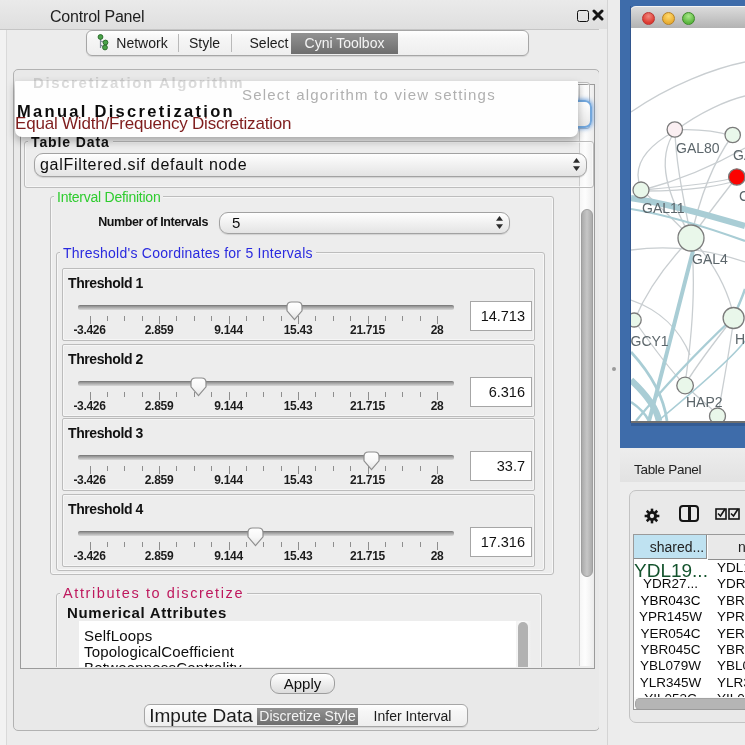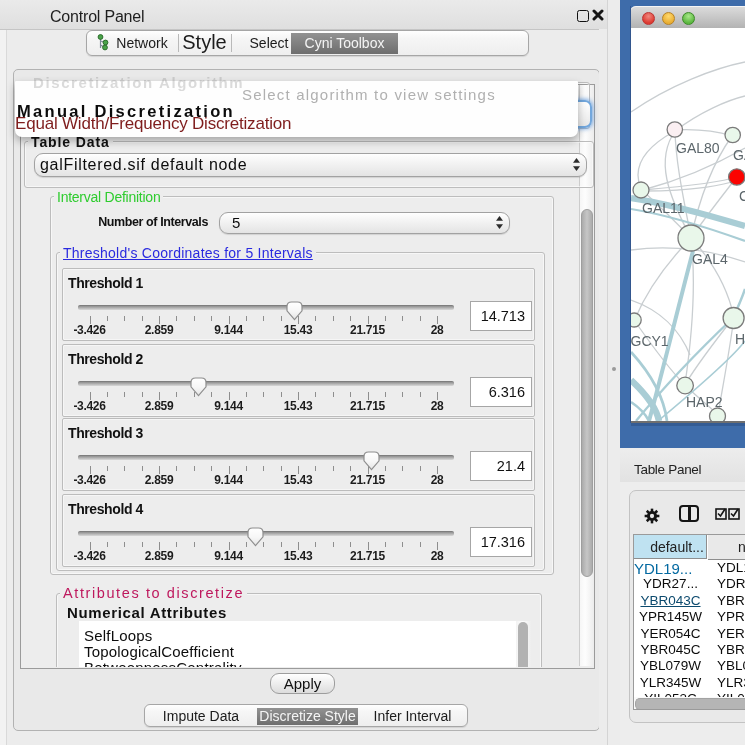--- a/index.html
+++ b/index.html
@@ -31,21 +31,21 @@
     <path d="M2 2 L10 10 M10 2 L2 10" stroke="#151515" stroke-width="3" stroke-linecap="round"></path>
   </svg>
 <div class="ab" style="left:86px;top:29.5px;width:441px;height:24px;background:linear-gradient(#ffffff,#f6f6f6 30%,#eeeeee);border:1px solid #a6a6a6;border-radius:6px;box-shadow:0 1px 1px rgba(0,0,0,0.1);overflow:hidden;">
     <div class="seg" style="left:0px;width:91px;font-size:14px;"><svg width="12" height="17" viewBox="0 0 12 17" style="vertical-align:-3px;margin-right:7px;">
         <path d="M3.5 3 L3.5 14 M3.5 7 L8.5 8.5 M3.5 11 L8 13.5" stroke="#7d8a96" stroke-width="1.2" fill="none"></path>
         <circle cx="3.5" cy="3" r="2.4" fill="#4aa34a" stroke="#2c6e2c"></circle>
         <circle cx="8.5" cy="8.5" r="2.4" fill="#4aa34a" stroke="#2c6e2c"></circle>
         <circle cx="8" cy="13.5" r="2.4" fill="#4aa34a" stroke="#2c6e2c"></circle>
       </svg>Network</div>
     <div class="ab" style="left:91px;top:3px;width:1px;height:18px;background:#b9b9b9;"></div>
-    <div class="seg" style="left:91px;width:53px;font-size:20px;">Style</div>
+    <div class="seg" style="left:91px;width:53px;font-size:14px;">Style</div>
     <div class="ab" style="left:144px;top:3px;width:1px;height:18px;background:#b9b9b9;"></div>
     <div class="seg" style="left:144px;width:76px;font-size:14px;">Select</div>
     <div class="seg" style="left:204px;width:107px;font-size:14px;top:2.5px;bottom:1px;background:linear-gradient(#929292,#6e6e6e);color:#f4f4f4;">Cyni Toolbox</div>
   </div>
 <div class="ab" style="left:13px;top:69px;width:585px;height:660px;background:#e9e9e9;border:1px solid #b2b2b2;border-radius:5px;"></div>
 <div class="ab" style="left:20px;top:84px;width:573px;height:583px;background:#ededed;border:1px solid #9b9b9b;"></div>
 <div class="ab" style="left:579px;top:85px;width:13px;height:581px;background:linear-gradient(90deg,#f6f6f6,#fdfdfd 40%,#eeeeee);border-left:1px solid #cccccc;"></div>
 <div class="ab" style="left:581px;top:209px;width:10px;height:366px;background:linear-gradient(90deg,#ababab,#c6c6c6 50%,#ababab);border:1px solid #9e9e9e;border-radius:6px;"></div>
 <div class="grp" style="left:24px;top:82px;width:564px;height:45px;"></div>
 <div class="ab" style="left:430px;top:100px;width:158px;height:24px;border-radius:7px;background:linear-gradient(#fff,#e8e8e8);border:2px solid #72a7dd;box-shadow:0 0 4px 1px rgba(90,150,220,0.8);"></div>
@@ -65,21 +65,21 @@
 <div class="grp" style="left:50px;top:196px;width:502px;height:377px;"></div>
 <div class="gtitle" style="left:54px;top:189px;font-size:14px;color:#2ecc2e;letter-spacing:-0.25px;">Interval Definition</div>
 <div class="ab" style="left:68px;top:215px;width:140px;text-align:right;font-size:12.5px;font-weight:bold;color:#111;letter-spacing:-0.4px;">Number of Intervals</div>
 <div class="combo" style="left:219px;top:212px;width:289px;height:20px;"></div>
 <div class="ab" style="left:232px;top:214px;font-size:15px;color:#0c0c0c;">5</div>
 <svg class="ab" style="left:495px;top:216px;" width="9" height="13">
     <path d="M4.5 0 L8 4.8 L1 4.8 Z" fill="#2c2c2c"></path>
     <path d="M4.5 13 L8 8.2 L1 8.2 Z" fill="#2c2c2c"></path>
   </svg>
 <div class="grp" style="left:56px;top:252px;width:487px;height:317px;"></div>
-<div class="gtitle" style="left:60px;top:245px;font-size:14px;color:#2a2adf;letter-spacing:0.25px;text-decoration:underline;">Threshold's Coordinates for 5 Intervals</div>
+<div class="gtitle" style="left:60px;top:245px;font-size:14px;color:#2a2adf;letter-spacing:0.25px;">Threshold's Coordinates for 5 Intervals</div>
 <div class="ab" style="left:62px;top:268px;width:471px;height:71px;border:1px solid #bcbcbc;border-radius:2px;box-shadow:inset 0 0 0 1px rgba(255,255,255,0.5);"></div>
 <div class="rowlab" style="top:275px;">Threshold 1</div>
 <div class="ab" style="left:78px;top:305px;width:376px;height:4px;border-radius:2px;background:linear-gradient(#8f8f8f,#d9d9d9);border-top:1px solid #7e7e7e;"></div>
 <div class="tickv" style="left:89.5px;top:315.5px;height:8px;"></div>
 <div class="tickv" style="left:106.9px;top:315.5px;height:5px;"></div>
 <div class="tickv" style="left:124.2px;top:315.5px;height:5px;"></div>
 <div class="tickv" style="left:141.6px;top:315.5px;height:5px;"></div>
 <div class="tickv" style="left:159.0px;top:315.5px;height:8px;"></div>
 <div class="tickv" style="left:176.4px;top:315.5px;height:5px;"></div>
 <div class="tickv" style="left:193.8px;top:315.5px;height:5px;"></div>
@@ -188,21 +188,21 @@
 <svg class="ab" style="left:362.5px;top:450.5px;" width="17" height="20">
     <path d="M1 5.5 Q1 1 5.5 1 L11.5 1 Q16 1 16 5.5 L16 9.8 L8.5 18.6 L1 9.8 Z" fill="url(#thg2)" stroke="#8e8e8e" stroke-width="1.2"></path>
     <defs>
       <linearGradient id="thg2" x1="0" y1="0" x2="0" y2="1">
         <stop offset="0" stop-color="#ffffff"></stop>
         <stop offset="0.55" stop-color="#f6f6f6"></stop>
         <stop offset="1" stop-color="#e3e3e3"></stop>
       </linearGradient>
     </defs>
   </svg>
-<div class="vbox" style="top:451px;">21.4</div>
+<div class="vbox" style="top:451px;">33.7</div>
 <div class="ab" style="left:62px;top:494px;width:471px;height:71px;border:1px solid #bcbcbc;border-radius:2px;box-shadow:inset 0 0 0 1px rgba(255,255,255,0.5);"></div>
 <div class="rowlab" style="top:501px;">Threshold 4</div>
 <div class="ab" style="left:78px;top:531px;width:376px;height:4px;border-radius:2px;background:linear-gradient(#8f8f8f,#d9d9d9);border-top:1px solid #7e7e7e;"></div>
 <div class="tickv" style="left:89.5px;top:541.5px;height:8px;"></div>
 <div class="tickv" style="left:106.9px;top:541.5px;height:5px;"></div>
 <div class="tickv" style="left:124.2px;top:541.5px;height:5px;"></div>
 <div class="tickv" style="left:141.6px;top:541.5px;height:5px;"></div>
 <div class="tickv" style="left:159.0px;top:541.5px;height:8px;"></div>
 <div class="tickv" style="left:176.4px;top:541.5px;height:5px;"></div>
 <div class="tickv" style="left:193.8px;top:541.5px;height:5px;"></div>
@@ -241,21 +241,21 @@
 <div class="grp" style="left:35px;top:13px;width:484px;height:120px;"></div>
 <div class="gtitle" style="left:39px;top:5px;font-size:14.5px;color:#be185d;letter-spacing:1.6px;">Attributes to discretize</div>
 <div class="ab" style="left:46px;top:24px;font-size:15px;font-weight:bold;color:#111;letter-spacing:0.65px;">Numerical Attributes</div>
 <div class="ab" style="left:58px;top:41px;width:437px;height:46px;background:#fff;"></div>
 <div class="ab" style="left:63px;top:48px;font-size:15px;color:#0c0c0c;line-height:16px;letter-spacing:0.2px;">SelfLoops<br>TopologicalCoefficient<br>BetweennessCentrality</div>
 <div class="ab" style="left:495px;top:41px;width:16px;height:46px;background:linear-gradient(90deg,#f3f3f3,#fdfdfd 40%,#ececec);"></div>
 <div class="ab" style="left:497px;top:42px;width:10px;height:46px;background:#b2b2b2;border-radius:5px 5px 0 0;"></div>
 </div>
 <div class="ab" style="left:270px;top:673px;width:63px;height:19px;border:1px solid #9d9d9d;border-radius:9px;background:linear-gradient(#ffffff,#eeeeee 50%,#dcdcdc);display:flex;align-items:center;justify-content:center;font-size:15px;color:#111;">Apply</div>
 <div class="ab" style="left:144px;top:704px;width:322px;height:21px;background:linear-gradient(#ffffff,#f6f6f6 30%,#eeeeee);border:1px solid #a6a6a6;border-radius:6px;box-shadow:0 1px 1px rgba(0,0,0,0.1);overflow:hidden;">
-    <div class="seg" style="left:0px;width:112px;font-size:14px;">Impute Data</div>
+    <div class="seg" style="left:0px;width:112px;font-size:19px;">Impute Data</div>
     <div class="seg" style="left:112px;width:101px;font-size:14px;top:2.5px;bottom:1px;background:linear-gradient(#929292,#6e6e6e);color:#f4f4f4;">Discretize Style</div>
     <div class="seg" style="left:213px;width:109px;font-size:14px;">Infer Interval</div>
   </div>
 <div class="ab" style="left:599px;top:29px;width:21px;height:716px;background:#ececec;"></div>
 <div class="ab" style="left:607px;top:0;width:1px;height:745px;background:#d4d4d4;"></div>
 <div class="ab" style="left:611.5px;top:366.5px;width:4.5px;height:4.5px;border-radius:50%;background:#9a9a9a;"></div>
 <div class="ab" style="left:620px;top:0;width:125px;height:455px;background:#3e6caa;"></div>
 <div class="ab" style="left:630px;top:6px;width:115px;height:22px;border-radius:6px 0 0 0;background:linear-gradient(#dddddd,#b3b3b3);border-bottom:1px solid #8a8a8a;box-shadow:inset 0 1px 0 rgba(255,255,255,0.7);"></div>
 <div class="ab" style="left:641.5px;top:11.5px;width:11px;height:11px;border-radius:50%;background:radial-gradient(circle at 50% 30%,#f08880,#dd3a30 70%);border:0.5px solid #b33;"></div>
 <div class="ab" style="left:661.5px;top:11.5px;width:11px;height:11px;border-radius:50%;background:radial-gradient(circle at 50% 30%,#ffd96e,#e9ae33 70%);border:0.5px solid #b88324;"></div>
@@ -337,27 +337,27 @@
 <div class="ab" style="left:688px;top:506px;width:2.5px;height:16px;background:#151515;"></div>
 <svg class="ab" style="left:715px;top:507px;" width="13" height="13" viewBox="0 0 13 13">
     <rect x="1" y="2" width="10" height="10" fill="none" stroke="#151515" stroke-width="1.6"></rect>
     <path d="M3 6.5 L5.5 9 L10 2" fill="none" stroke="#151515" stroke-width="1.6"></path>
   </svg>
 <svg class="ab" style="left:728px;top:507px;" width="13" height="13" viewBox="0 0 13 13">
     <rect x="1" y="2" width="10" height="10" fill="none" stroke="#151515" stroke-width="1.6"></rect>
     <path d="M3 6.5 L5.5 9 L10 2" fill="none" stroke="#151515" stroke-width="1.6"></path>
   </svg>
 <div class="ab" style="left:633px;top:534px;width:112px;height:174px;background:#fff;border:1px solid #9a9a9a;border-right:none;overflow:hidden;">
-<div class="ab" style="left:0;top:0;width:73px;height:24px;background:#bfe2f1;border-right:1px solid #8e8e8e;border-bottom:1px solid #8e8e8e;display:flex;align-items:center;justify-content:center;padding-left:14px;box-sizing:border-box;font-size:14px;color:#222;">default...</div>
+<div class="ab" style="left:0;top:0;width:73px;height:24px;background:#bfe2f1;border-right:1px solid #8e8e8e;border-bottom:1px solid #8e8e8e;display:flex;align-items:center;justify-content:center;padding-left:14px;box-sizing:border-box;font-size:14px;color:#222;">shared...</div>
 <div class="ab" style="left:74px;top:0;width:45px;height:24px;background:#e9e9e9;border-bottom:1px solid #8e8e8e;font-size:14px;color:#222;display:flex;align-items:center;padding-left:30px;">n</div>
-<div class="ab" style="left:0;top:25.0px;width:73px;font-size:15px;color:#0369a1;text-align:left;">YDL19...</div>
+<div class="ab" style="left:0;top:25.0px;width:73px;font-size:19px;color:#14532d;text-align:left;">YDL19...</div>
 <div class="ab" style="left:83px;top:25.0px;font-size:13.5px;color:#0c0c0c;white-space:nowrap;">YDL1</div>
 <div class="ab" style="left:0;top:41.4px;width:73px;font-size:13.5px;color:#0c0c0c;text-align:center;">YDR27...</div>
 <div class="ab" style="left:83px;top:41.4px;font-size:13.5px;color:#0c0c0c;white-space:nowrap;">YDR2</div>
-<div class="ab" style="left:0;top:57.8px;width:73px;font-size:13.5px;color:#0c4a6e;text-align:center;text-decoration:underline;">YBR043C</div>
+<div class="ab" style="left:0;top:57.8px;width:73px;font-size:13.5px;color:#000000;text-align:center;">YBR043C</div>
 <div class="ab" style="left:83px;top:57.8px;font-size:13.5px;color:#0c0c0c;white-space:nowrap;">YBR0</div>
 <div class="ab" style="left:0;top:74.2px;width:73px;font-size:13.5px;color:#0c0c0c;text-align:center;">YPR145W</div>
 <div class="ab" style="left:83px;top:74.2px;font-size:13.5px;color:#0c0c0c;white-space:nowrap;">YPR1</div>
 <div class="ab" style="left:0;top:90.6px;width:73px;font-size:13.5px;color:#0c0c0c;text-align:center;">YER054C</div>
 <div class="ab" style="left:83px;top:90.6px;font-size:13.5px;color:#0c0c0c;white-space:nowrap;">YER0</div>
 <div class="ab" style="left:0;top:107.0px;width:73px;font-size:13.5px;color:#0c0c0c;text-align:center;">YBR045C</div>
 <div class="ab" style="left:83px;top:107.0px;font-size:13.5px;color:#0c0c0c;white-space:nowrap;">YBR0</div>
 <div class="ab" style="left:0;top:123.4px;width:73px;font-size:13.5px;color:#0c0c0c;text-align:center;">YBL079W</div>
 <div class="ab" style="left:83px;top:123.4px;font-size:13.5px;color:#0c0c0c;white-space:nowrap;">YBL0</div>
 <div class="ab" style="left:0;top:139.8px;width:73px;font-size:13.5px;color:#0c0c0c;text-align:center;">YLR345W</div>

